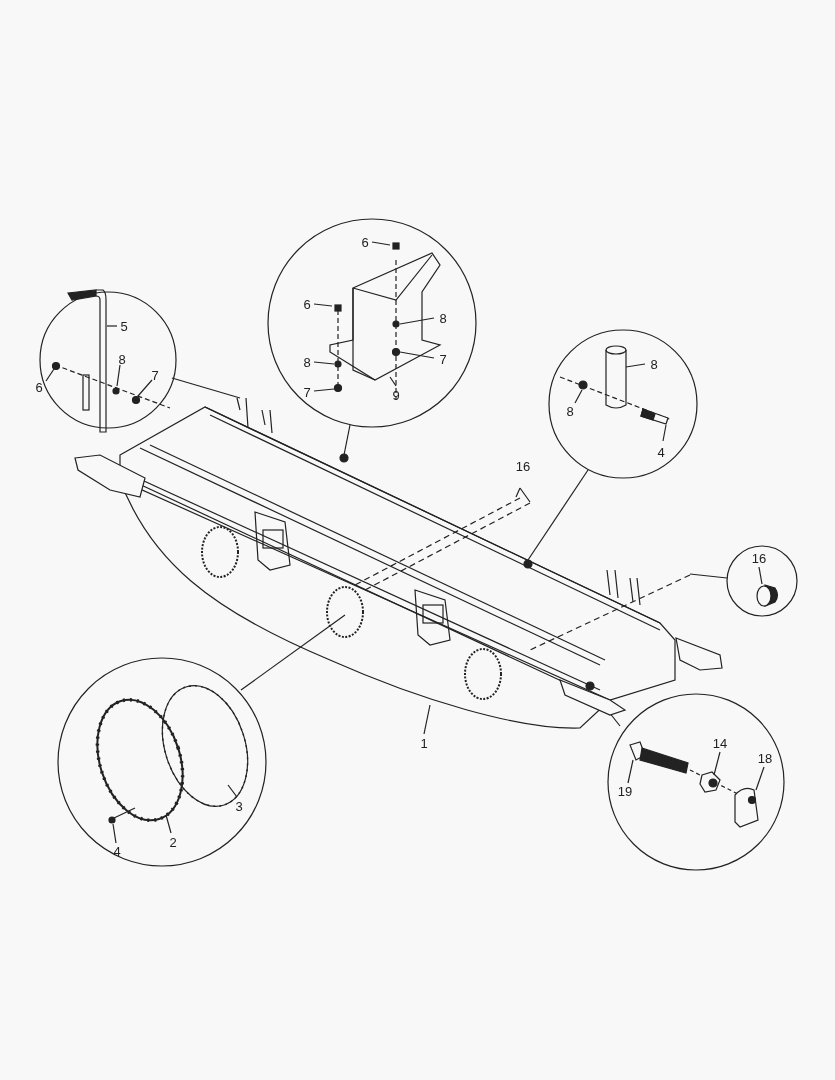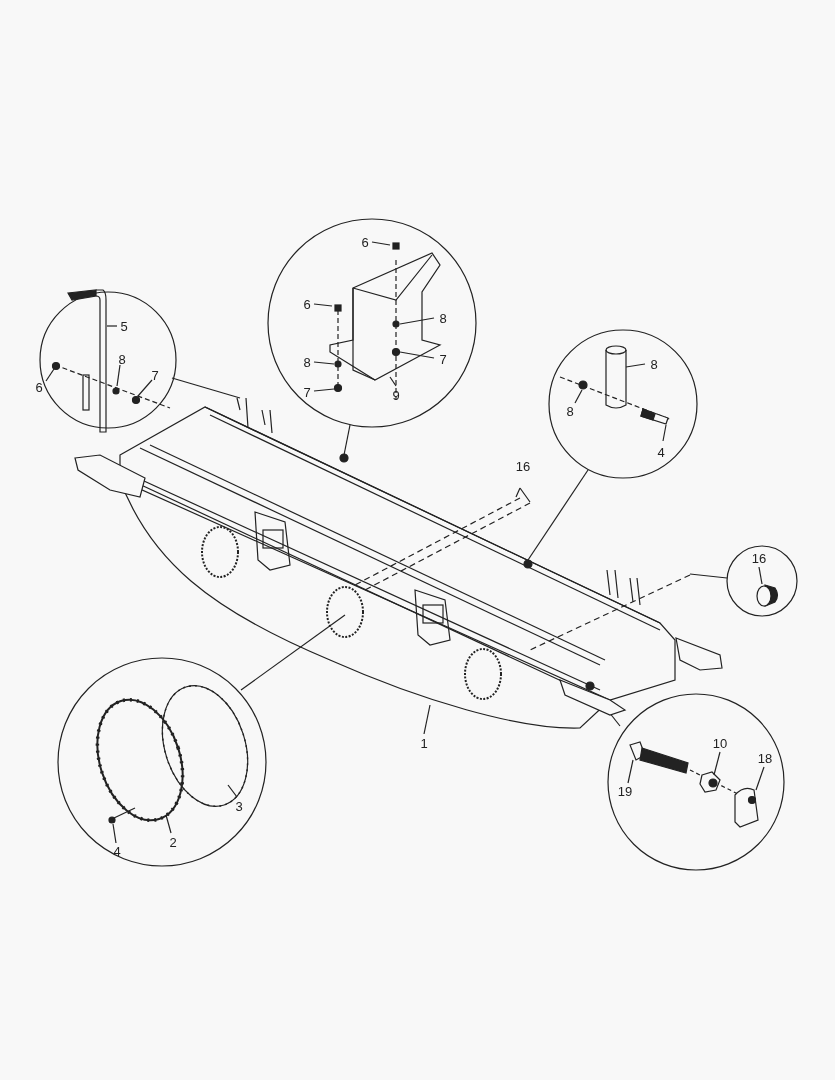--- a/index.html
+++ b/index.html
@@ -159,15 +159,15 @@
   <span class="lbl" style="left:307px;top:362px">8</span>
   <span class="lbl" style="left:443px;top:359px">7</span>
   <span class="lbl" style="left:307px;top:392px">7</span>
   <span class="lbl" style="left:396px;top:395px">9</span>
   <span class="lbl" style="left:654px;top:364px">8</span>
   <span class="lbl" style="left:570px;top:411px">8</span>
   <span class="lbl" style="left:661px;top:452px">4</span>
   <span class="lbl" style="left:523px;top:466px">16</span>
   <span class="lbl" style="left:759px;top:558px">16</span>
   <span class="lbl" style="left:625px;top:791px">19</span>
-  <span class="lbl" style="left:720px;top:743px">10</span>
+  <span class="lbl" style="left:720px;top:743px">14</span>
   <span class="lbl" style="left:765px;top:758px">18</span>
 </div>
 
 </body></html>

